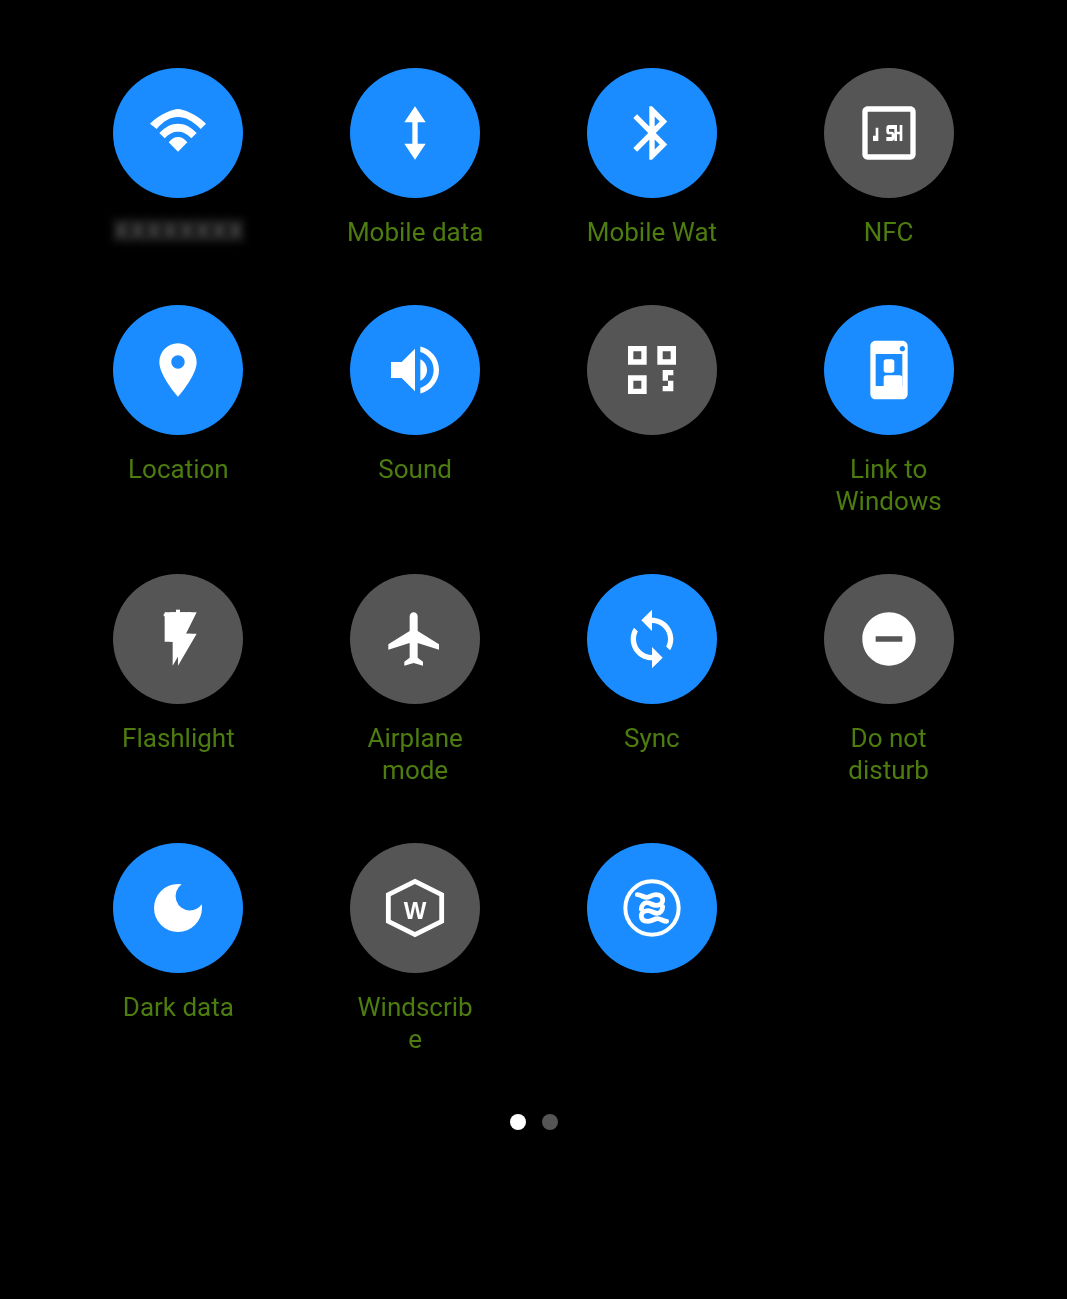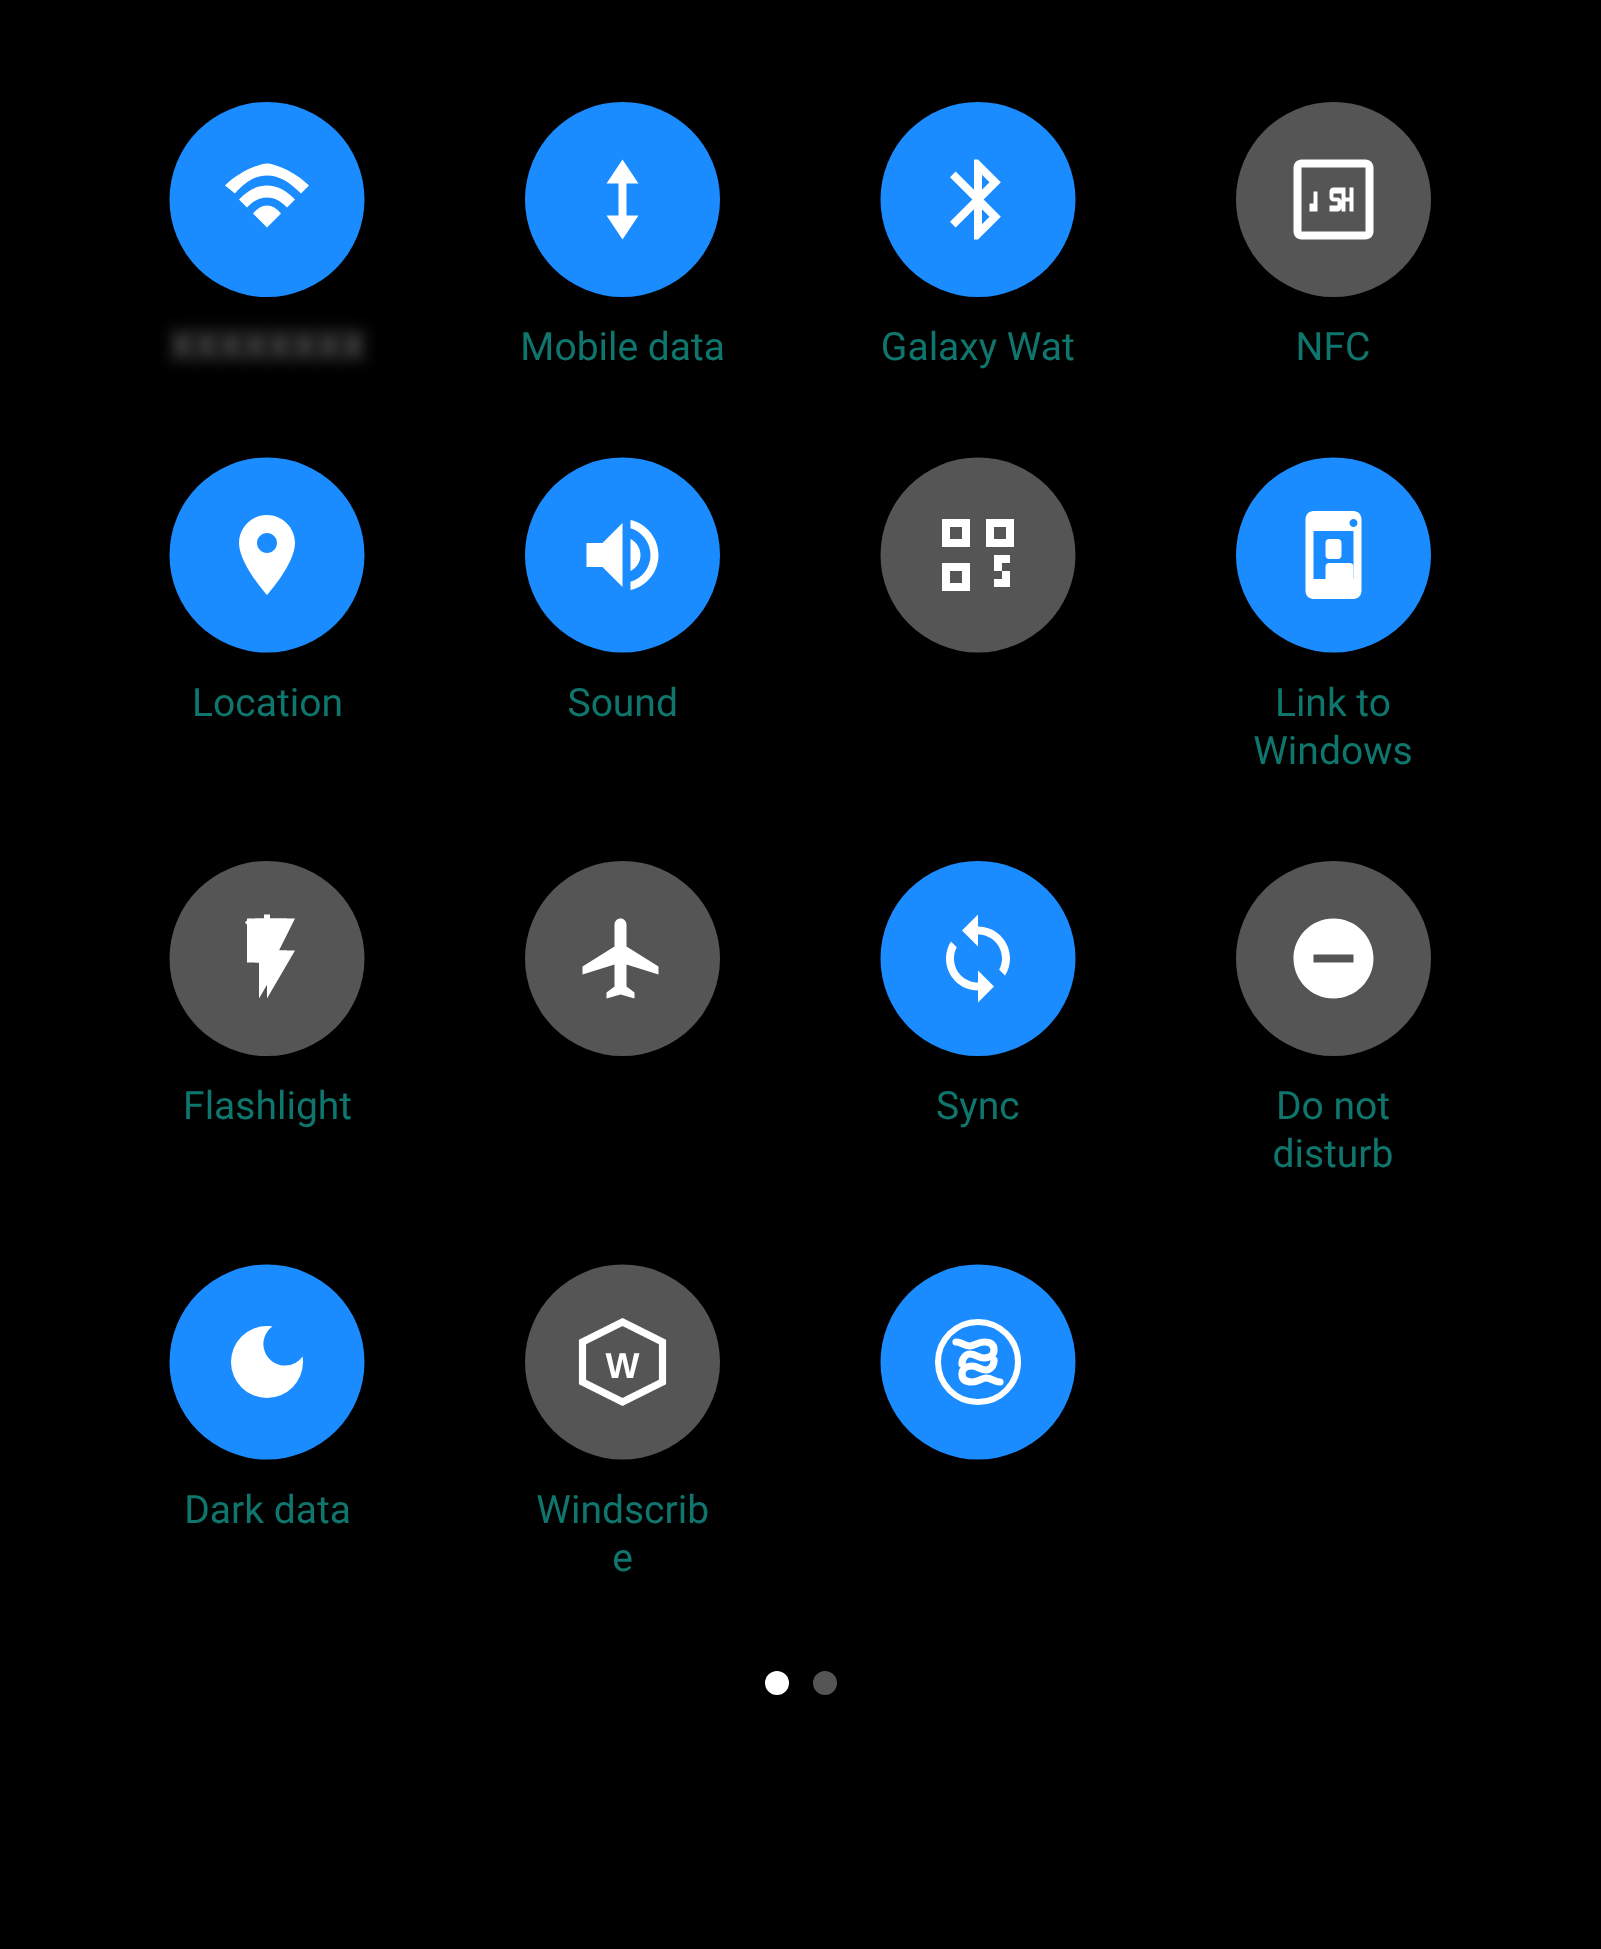--- a/index.html
+++ b/index.html
@@ -31,21 +31,21 @@
       height: 130px;
       border-radius: 50%;
       display: flex;
       align-items: center;
       justify-content: center;
       margin-bottom: 18px;
     }
     .blue { background: #1A8CFF; }
     .gray { background: #555; }
     .tile-label {
-      color: #0f766e;
+      color: #4d7c0f;
       font-size: 26px;
       text-align: center;
       line-height: 1.25;
       font-weight: 400;
     }
     .blurred-label {
       color: #888;
       font-size: 26px;
       text-align: center;
       filter: blur(5px);
@@ -93,21 +93,21 @@
     <span class="tile-label">Mobile
 data</span>
   </div>
 
   <div class="tile">
     <div class="circle blue">
       <svg viewBox="0 0 24 24">
         <path d="M17.71 7.71L12 2h-1v7.59L6.41 5 5 6.41 10.59 12 5 17.59 6.41 19 11 14.41V22h1l5.71-5.71-4.3-4.29 4.3-4.29zM13 5.83l1.88 1.88L13 9.59V5.83zm1.88 10.46L13 18.17v-3.76l1.88 1.88z"></path>
       </svg>
     </div>
-    <span class="tile-label">Galaxy Wat</span>
+    <span class="tile-label">Mobile Wat</span>
   </div>
 
   <div class="tile">
     <div class="circle gray">
       <svg viewBox="0 0 24 24">
         <path d="M20 2H4c-1.1 0-2 .9-2 2v16c0 1.1.9 2 2 2h16c1.1 0 2-.9 2-2V4c0-1.1-.9-2-2-2zm0 18H4V4h16v16zM6 15h2v-5H7v3H6v2zm5 0h2c.55 0 1-.45 1-1v-1.5c0-.55-.45-1-1-1H12v-1h2V9h-2c-.55 0-1 .45-1 1v1.5c0 .55.45 1 1 1H13v1h-2v1.5zm5 0h1v-6h-1v2.5h-1V9h-1v6h1v-2.5h1V15z"></path>
       </svg>
     </div>
     <span class="tile-label">NFC</span>
   </div>
@@ -162,20 +162,21 @@
     </div>
     <span class="tile-label">Flashlight</span>
   </div>
 
   <div class="tile">
     <div class="circle gray">
       <svg viewBox="0 0 24 24">
         <path d="M21 16v-2l-8-5V3.5c0-.83-.67-1.5-1.5-1.5S10 2.67 10 3.5V9l-8 5v2l8-2.5V19l-2 1.5V22l3.5-1 3.5 1v-1.5L13 19v-5.5l8 2.5z"></path>
       </svg>
     </div>
+    <span class="tile-label">Airplane<br>mode</span>
   </div>
 
   <div class="tile">
     <div class="circle blue">
       <svg viewBox="0 0 24 24">
         <path d="M12 4V1L8 5l4 4V6c3.31 0 6 2.69 6 6 0 1.01-.25 1.97-.7 2.8l1.46 1.46C19.54 15.03 20 13.57 20 12c0-4.42-3.58-8-8-8zm0 14c-3.31 0-6-2.69-6-6 0-1.01.25-1.97.7-2.8L5.24 7.74C4.46 8.97 4 10.43 4 12c0 4.42 3.58 8 8 8v3l4-4-4-4v3z"></path>
       </svg>
     </div>
     <span class="tile-label">Sync</span>
   </div>

